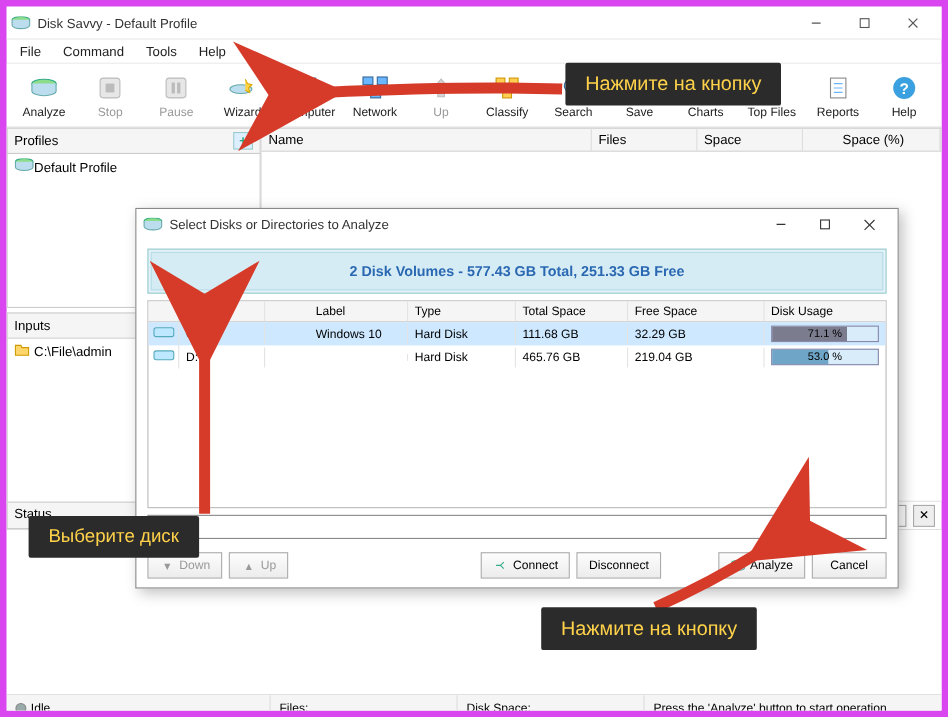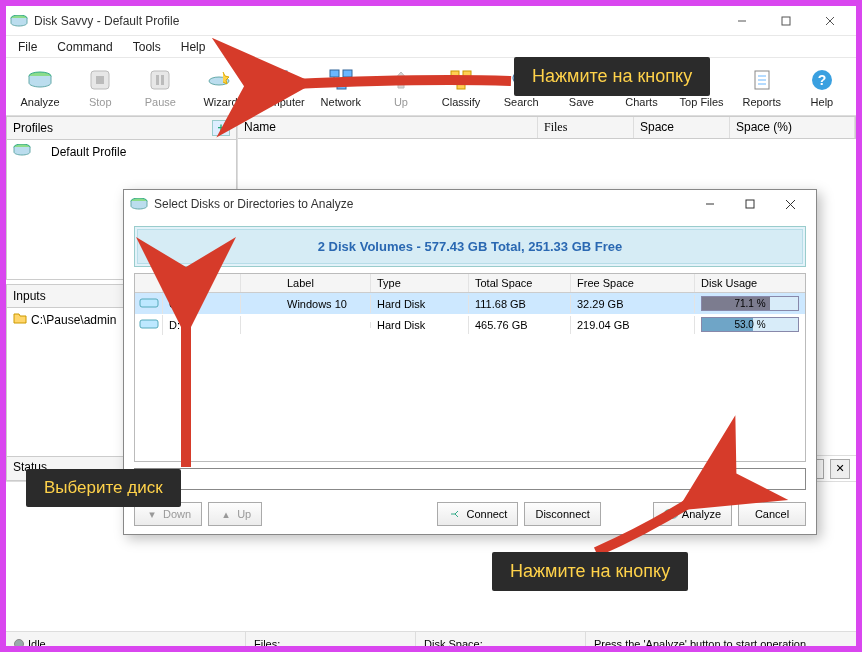--- a/index.html
+++ b/index.html
@@ -12,21 +12,21 @@
   .menubar { height:22px; padding:2px 4px; display:flex; gap:4px; align-items:center; border-bottom:1px solid #e8e8e8; }
   .menubar .menuitem { padding:2px 8px; color:#222; }
   .toolbar { height:58px; display:flex; align-items:stretch; padding:2px 4px; gap:0; border-bottom:1px solid #ddd; background:#fff; }
   .tbtn { width:62px; display:flex; flex-direction:column; align-items:center; justify-content:center; gap:2px; font-size:11px; color:#222; }
   .tbtn .ticon { width:28px; height:28px; display:flex; align-items:center; justify-content:center; }
   .tbtn.disabled { color:#999; }
   .body-row { display:flex; height:340px; border-bottom:1px solid #ddd; }
   .left-col { width:232px; border-right:1px solid #ddd; display:flex; flex-direction:column; }
   .panel-hdr { background:#f5f5f5; border:1px solid #ccc; padding:3px 6px; display:flex; align-items:center; justify-content:space-between; font-weight:400; }
   .panel-content { flex:1; border:1px solid #ccc; border-top:none; padding:2px; background:#fff; overflow:hidden; }
-  .profile-item { display:flex; align-items:center; gap:20px; padding:2px 4px; }
+  .profile-item { display:flex; align-items:center; gap:0; padding:2px 4px; }
   .inputs-panel { margin-top:4px; }
   .inputs-item { display:flex; align-items:center; gap:4px; padding:2px 4px; white-space:nowrap; overflow:hidden; text-overflow:ellipsis; }
   .right-col { flex:1; display:flex; flex-direction:column; }
   .list-hdr { display:flex; background:#f5f5f5; border:1px solid #ccc; border-left:none; }
   .list-hdr .col { padding:3px 6px; border-right:1px solid #ddd; font-weight:400; }
   .status-row { display:flex; height:26px; align-items:stretch; border-bottom:1px solid #ddd; }
   .status-lbl { width:232px; border:1px solid #ccc; padding:3px 6px; background:#f5f5f5; }
   .status-right { flex:1; display:flex; align-items:center; justify-content:flex-end; padding:0 6px; gap:6px; }
   .pct-box { border:1px solid #aaa; padding:2px 40px 2px 6px; background:#fff; }
   .xbtn { width:20px; height:20px; border:1px solid #aaa; background:#eee; display:flex; align-items:center; justify-content:center; font-size:11px; }
@@ -269,31 +269,31 @@
       <div class="inputs-panel">
         <div class="panel-hdr">
           <span>Inputs</span>
           <span class="add-btn">+</span>
         </div>
         <div class="panel-content" style="height:150px;">
           <div class="inputs-item">
             <span><svg width="14" height="12">
                   <path d="M1 2h5l1 2h6v7H1z" fill="#ffd66b" stroke="#c90"></path>
                 </svg></span>
-            <span>C:\Pause\admin</span>
+            <span>C:\File\admin</span>
           </div>
         </div>
       </div>
     </div>
     <div class="right-col">
       <div class="list-hdr">
         <div class="col" style="width:300px;">Name</div>
-        <div class="col" style="width:96px;font-family:Liberation Serif, serif;">Files</div>
+        <div class="col" style="width:96px;">Files</div>
         <div class="col" style="width:96px;">Space</div>
-        <div class="col" style="flex:1;">Space (%)</div>
+        <div class="col" style="flex:1;margin-left:30px;">Space (%)</div>
       </div>
       <div style="flex:1;background:#fff;"></div>
     </div>
   </div>
 
   <div class="status-row">
     <div class="status-lbl">Status</div>
     <div class="status-right">
       <div class="pct-box">0%</div>
       <div class="xbtn">✕</div>

